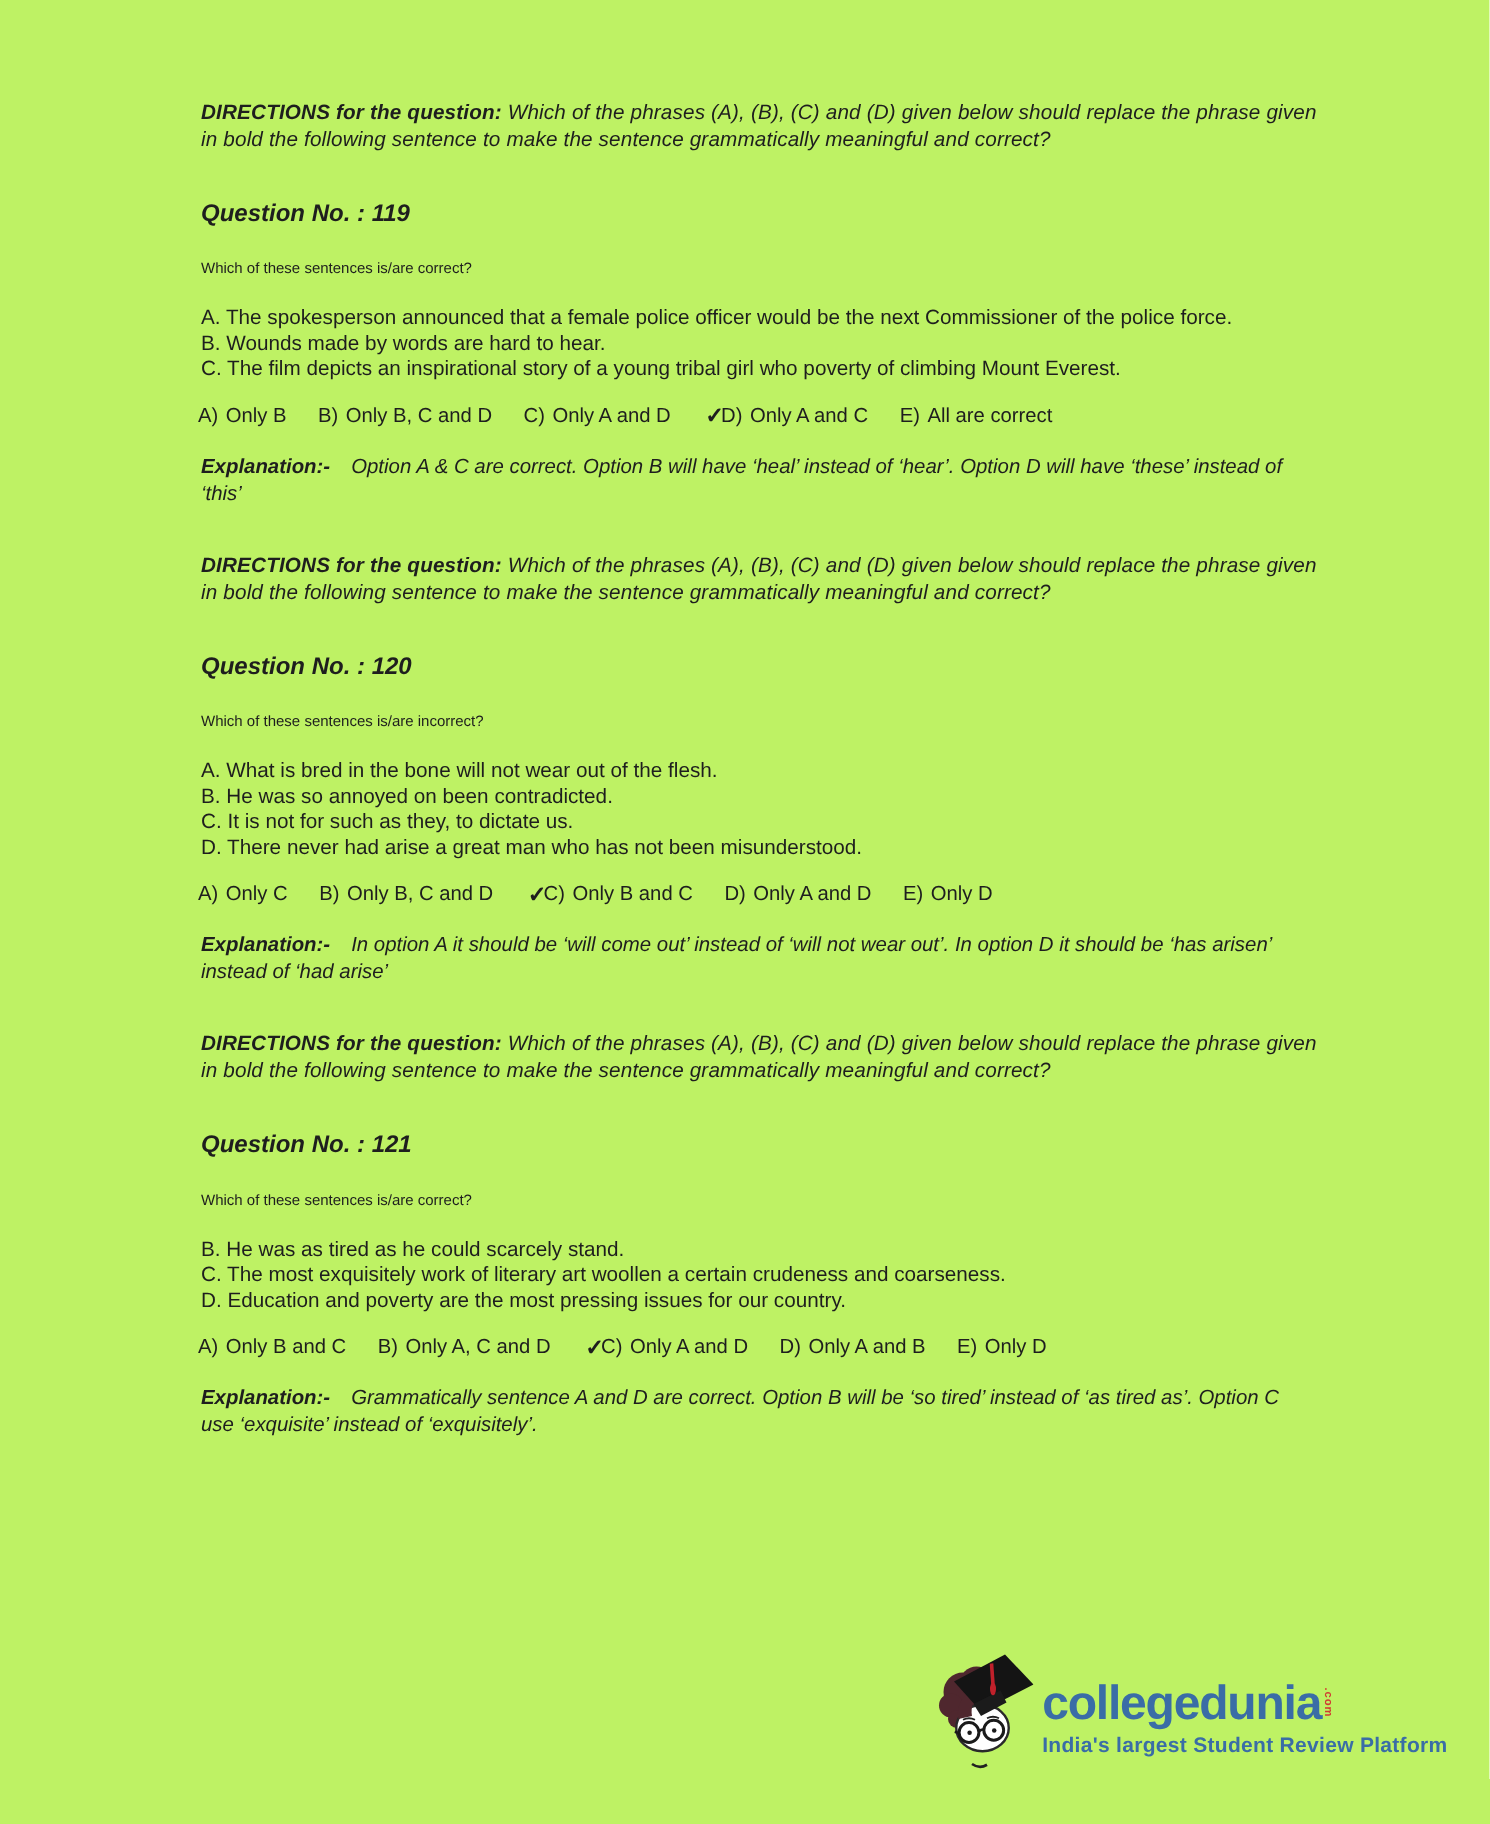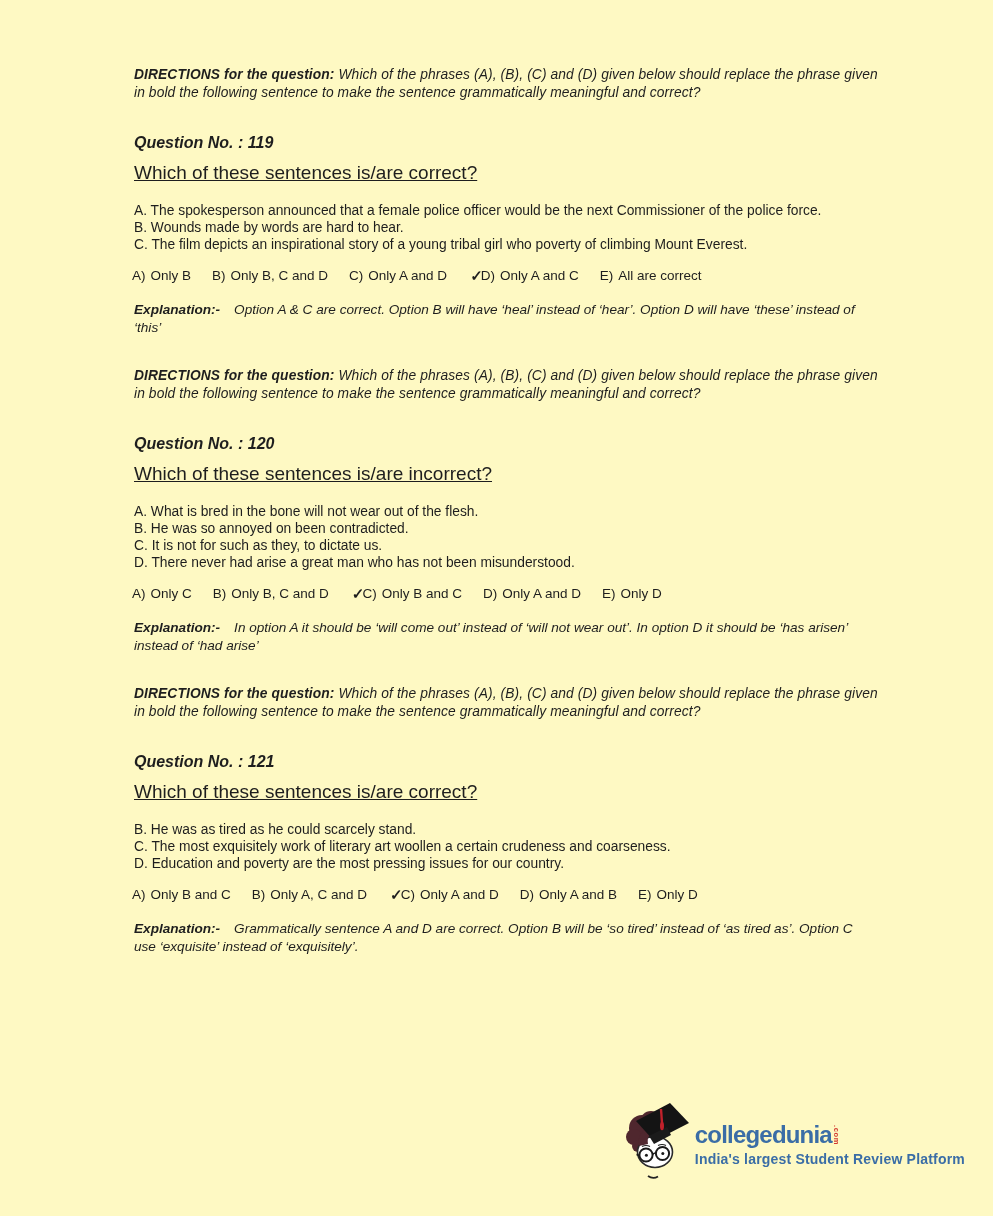--- a/index.html
+++ b/index.html
@@ -1,19 +1,19 @@
 <!DOCTYPE html>
 <html><head>
 <meta charset="utf-8">
 <style>
   html,body { margin:0; padding:0; background:#ffffff; }
   .page {
     position:relative;
     width:993px; height:1216px;
-    background:#fef9c3;
+    background:#bef264;
     font-family:"Liberation Sans", sans-serif;
     color:#1e1e1e;
     overflow:hidden;
   }
   .content {
     position:absolute; left:134px; top:66px; width:744px;
   }
   .directions {
     margin:0;
     font-style:italic;
@@ -22,23 +22,22 @@
     letter-spacing:0.1px;
   }
   .directions .dir-label { font-weight:700; }
   .q-header {
     margin:32px 0 0;
     font-weight:700;
     font-style:italic;
     font-size:16px;
   }
   .prompt {
-    margin:10px 0 0;
-    font-size:19px;
-    text-decoration:underline;
+    margin:22px 0 0;
+    font-size:10px;
   }
   .sentences {
     margin:18px 0 0;
     font-size:13.8px;
     line-height:17px;
   }
   .sentence { margin:0; }
   .options {
     margin:13px 0 0;
     display:flex;
@@ -69,21 +68,21 @@
   .logo {
     position:absolute;
     right:28px; bottom:26px;
     display:flex;
     align-items:center;
   }
   .logo-mascot { width:66px; height:90px; margin-right:6px; }
   .logo-textblock { display:flex; flex-direction:column; }
   .brand-row { display:flex; align-items:center; }
   .brand {
-    font-size:24px;
+    font-size:32px;
     font-weight:700;
     letter-spacing:-0.8px;
     line-height:1;
   }
   .tld {
     writing-mode:vertical-rl;
     font-size:7.5px;
     font-weight:700;
     letter-spacing:0.6px;
     margin-left:1px;

